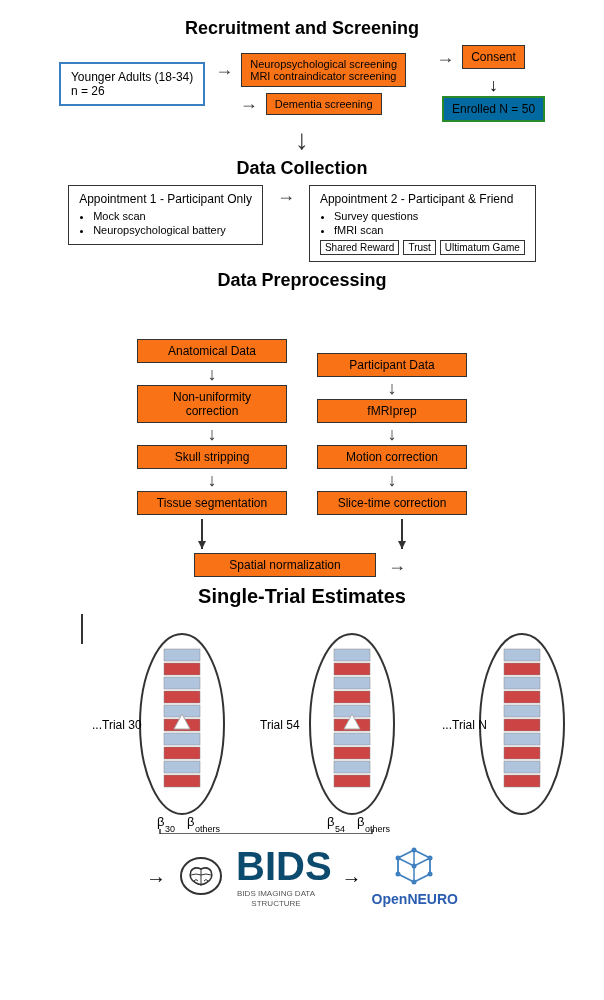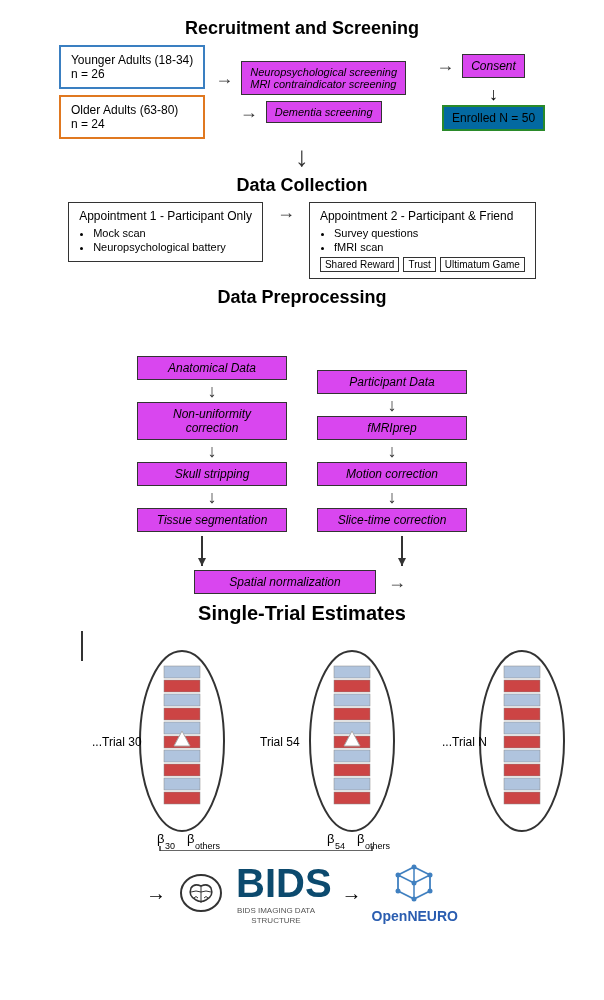--- a/index.html
+++ b/index.html
@@ -20,26 +20,25 @@
     .section-title {
       text-align: center;
       font-weight: bold;
       font-size: 18px;
       margin: 8px 0 6px 0;
     }
 
     
     .box {
       border: 1.5px solid #333;
-      background: #d946ef;
+      background: #f97316;
       padding: 4px 8px;
       text-align: center;
       font-size: 12px;
       display: inline-block;
-      font-style: italic;
     }
 
     .box-blue {
       border: 2px solid #3a7fc1;
       background: #fff;
       padding: 6px 10px;
       font-size: 12px;
       display: inline-block;
     }
 
@@ -235,24 +234,20 @@
 
   <div class="recruitment-section">
     <div class="section-title">Recruitment and Screening</div>
 
     <div style="display:flex; align-items:center; justify-content:center; gap:6px; margin-top:6px;">
 
       <div class="recruitment-groups">
         <div class="box-blue">
           <div>Younger Adults (18-34)</div>
           <div>n = 26</div>
-        </div>
-        <div class="box-orange">
-          <div>Older Adults (63-80)</div>
-          <div>n = 24</div>
         </div>
       </div>
 
       <div style="display:flex; flex-direction:column; gap:6px; align-items:center;">
         <div style="display:flex; align-items:center; gap:4px;">
           <span class="arrow-right">→</span>
           <div class="box" style="text-align:left; font-size:11px; padding:4px 8px;">
             Neuropsychological screening<br>MRI contraindicator screening
           </div>
         </div>

